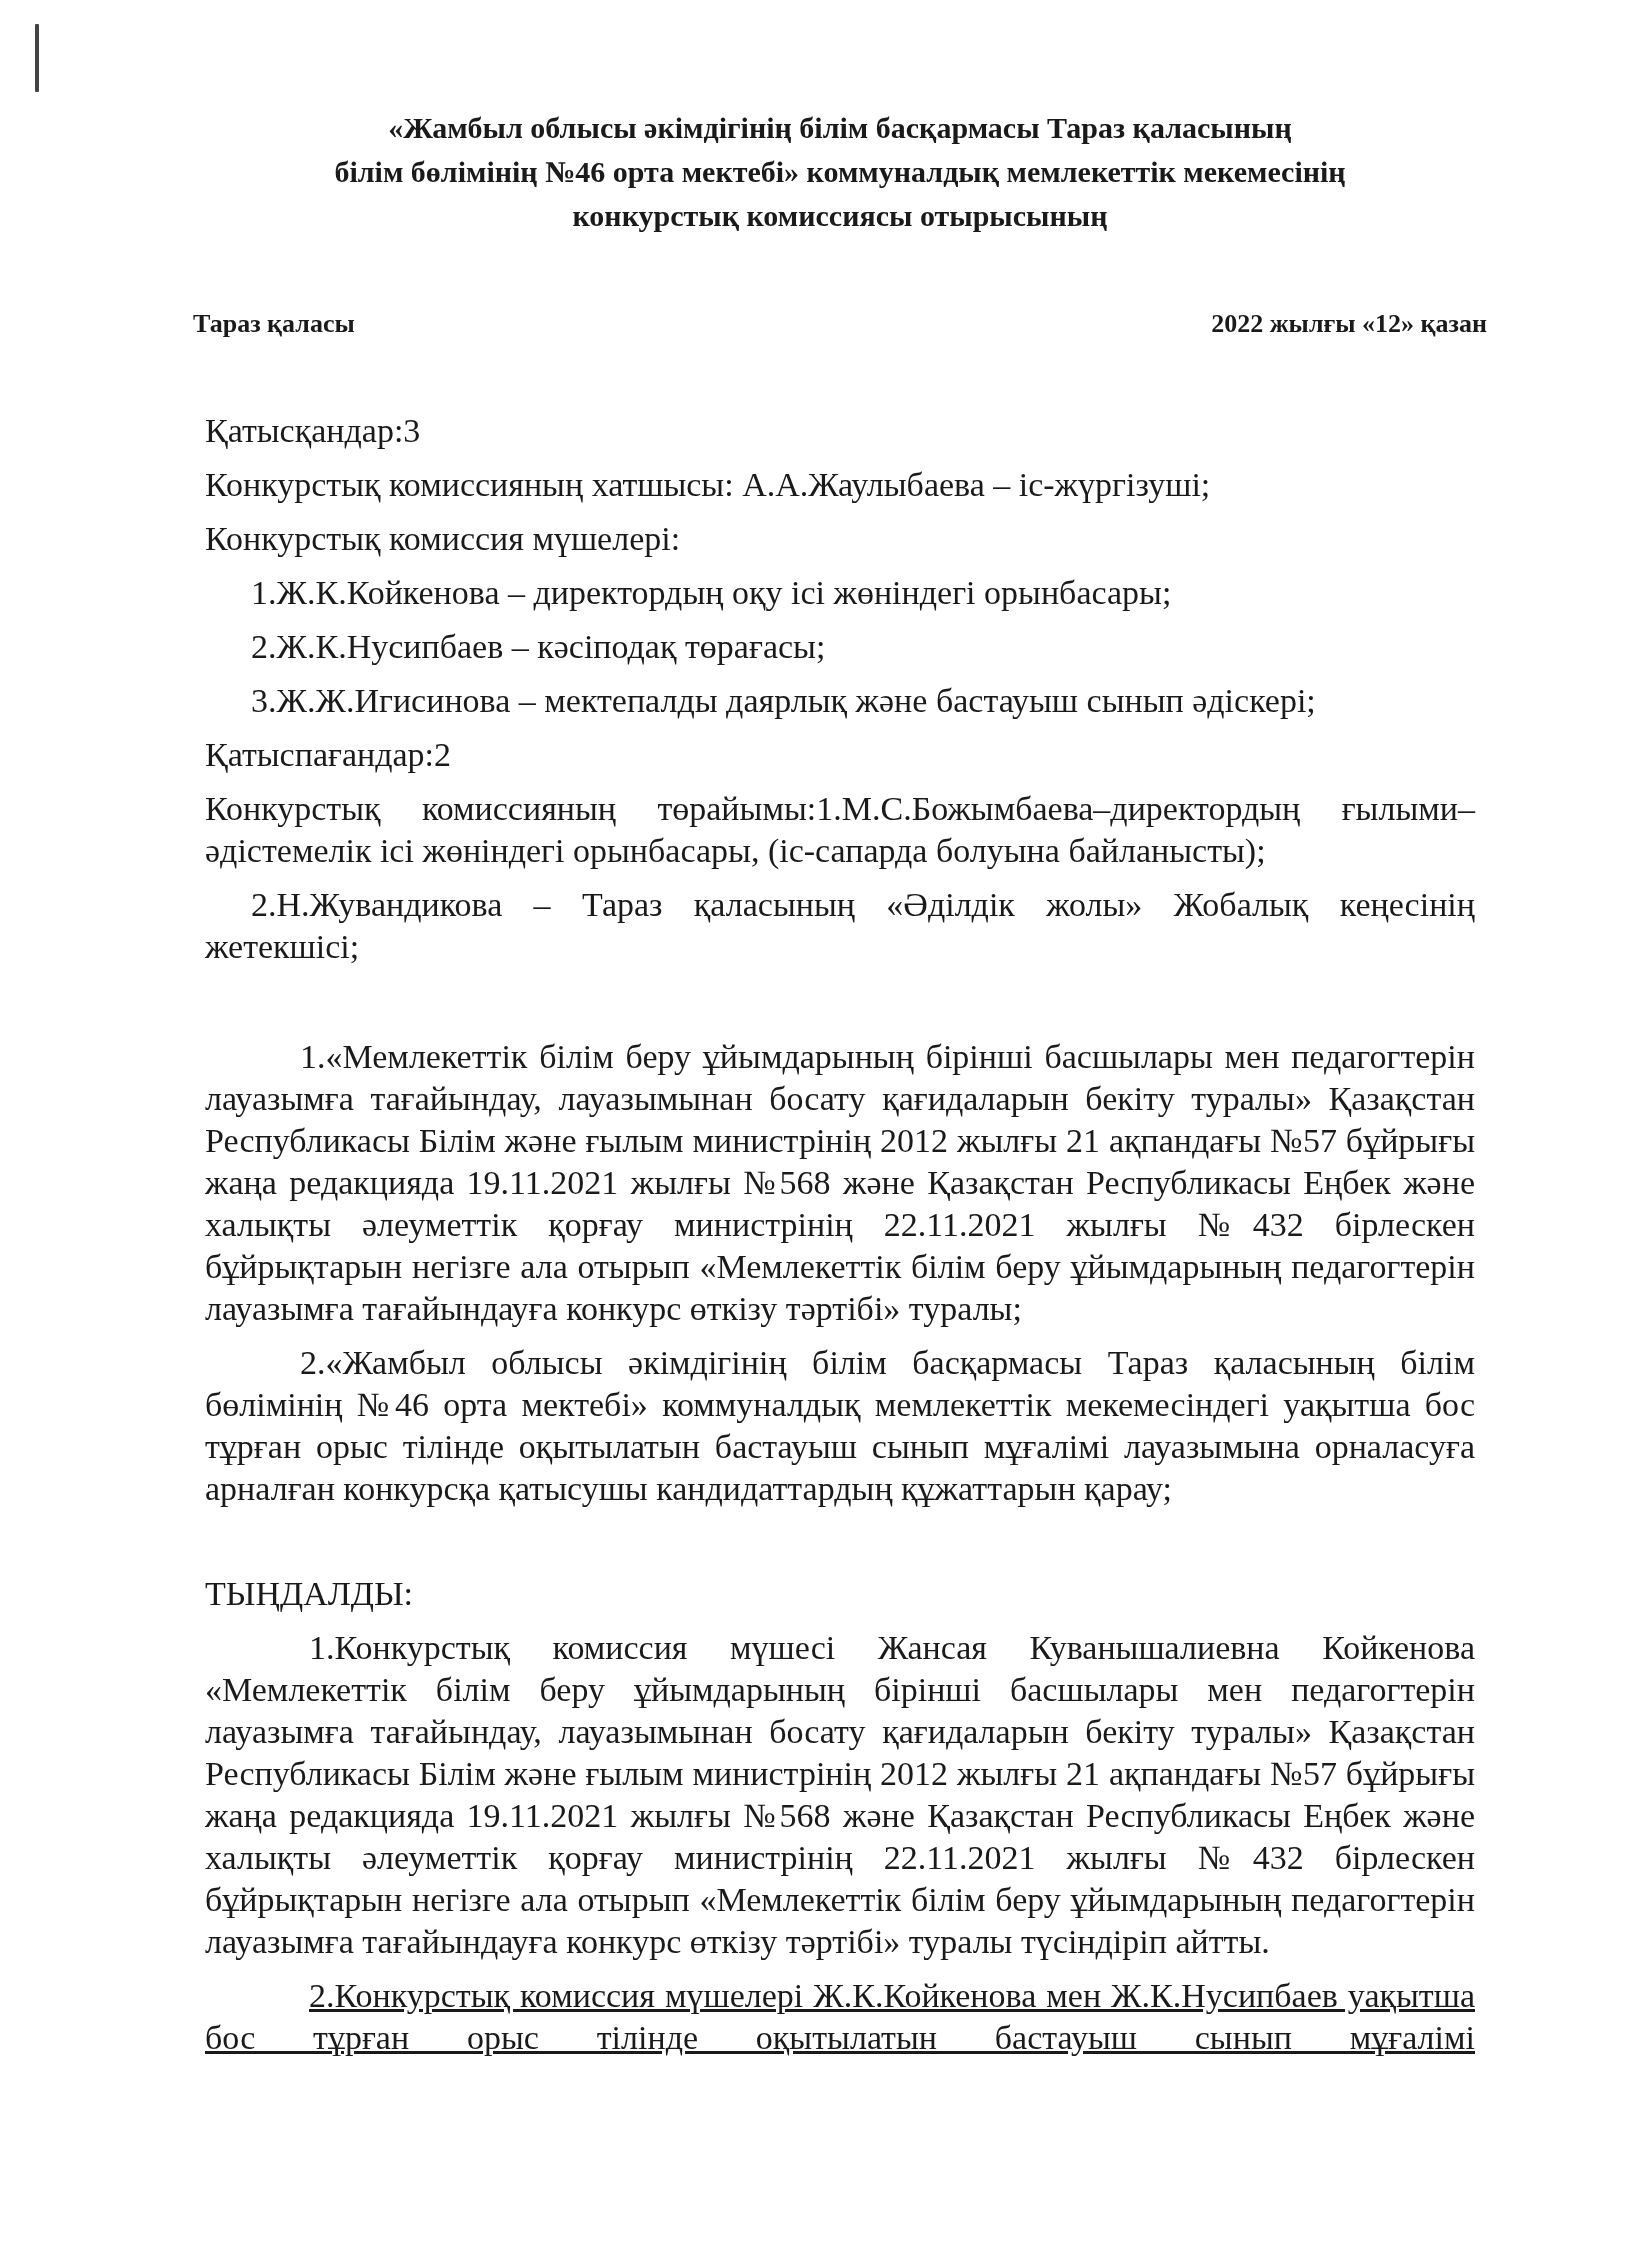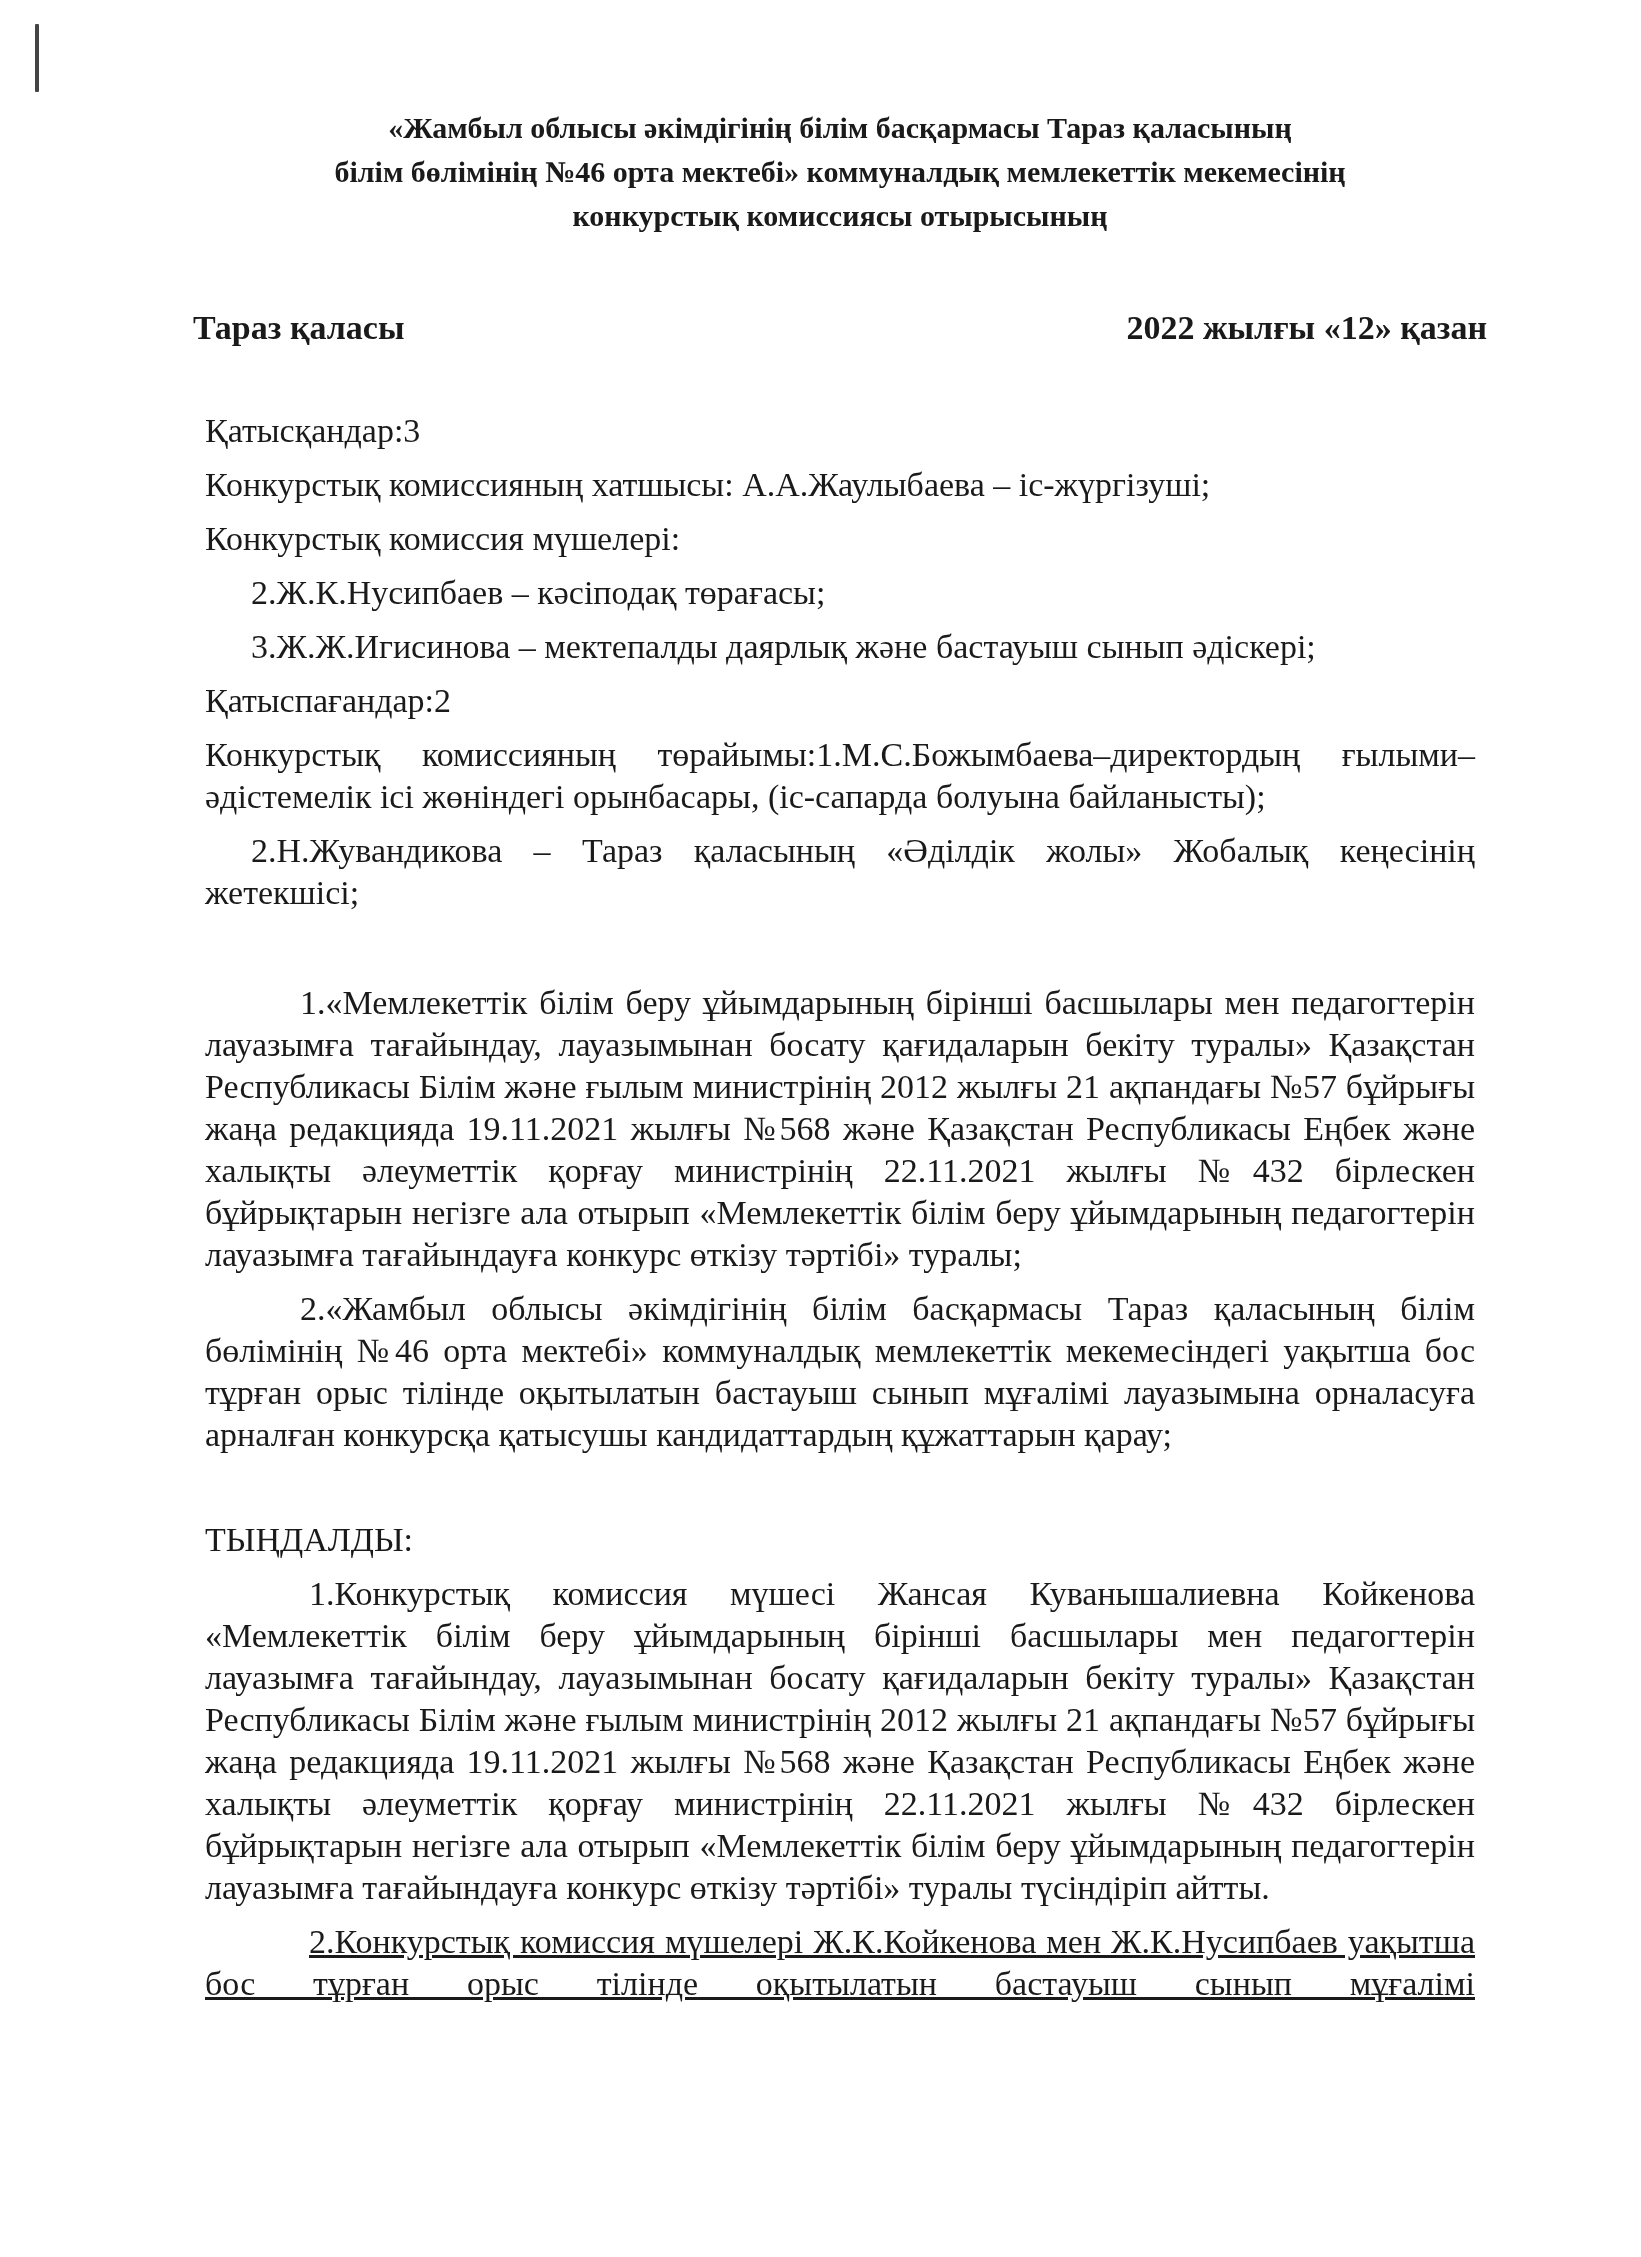--- a/index.html
+++ b/index.html
@@ -15,21 +15,21 @@
   .page {
     position: absolute; left: 193px; top: 0; width: 1294px;
   }
   .title {
     position: absolute; left: 0; width: 1294px; top: 106px;
     text-align: center; font-weight: bold; font-size: 30px; line-height: 44px;
   }
   .title .num { text-decoration: underline; }
   .meta-row {
     position: absolute; left: 0; width: 1294px; top: 309px;
-    font-weight: bold; font-size: 34px; display: flex; justify-content: space-between;
+    font-weight: bold; font-size: 26px; display: flex; justify-content: space-between;
   }
   .body {
     position: absolute; left: 0; width: 1294px; top: 398px;
     font-size: 34px; line-height: 42px;
   }
   .body p { margin: 12px; }
   .justify { text-align: justify; text-align-last: left; }
   .b { font-weight: normal; }
   .ind1 { text-indent: 46px; }
   .ind2 { text-indent: 95px; }
@@ -55,20 +55,21 @@
     <span>Тараз қаласы</span>
     <span>2022 жылғы «12» қазан</span>
   </div>
 
   <div class="body">
     <p>Қатысқандар:3</p>
     <p>
       <span class="b">Конкурстық комиссияның хатшысы:</span><span> А.А.Жаулыбаева – іс-жүргізуші;</span>
     </p>
     <p class="b">Конкурстық комиссия мүшелері:</p>
+    <p class="member">1.Ж.К.Койкенова – директордың оқу ісі жөніндегі орынбасары;</p>
     <p class="member">2.Ж.К.Нусипбаев – кәсіподақ төрағасы;</p>
     <p class="member">3.Ж.Ж.Игисинова – мектепалды даярлық және бастауыш сынып әдіскері;</p>
     <p>Қатыспағандар:2</p>
     <p class="justify">
       <span class="b">Конкурстық комиссияның төрайымы:</span><span>1.М.С.Божымбаева–директордың ғылыми–әдістемелік ісі жөніндегі орынбасары, (іс-сапарда болуына байланысты);</span>
     </p>
     <p class="justify ind1">2.Н.Жувандикова – Тараз қаласының «Әділдік жолы» Жобалық кеңесінің жетекшісі;</p>
 
     <div class="gap-big"></div>
 

